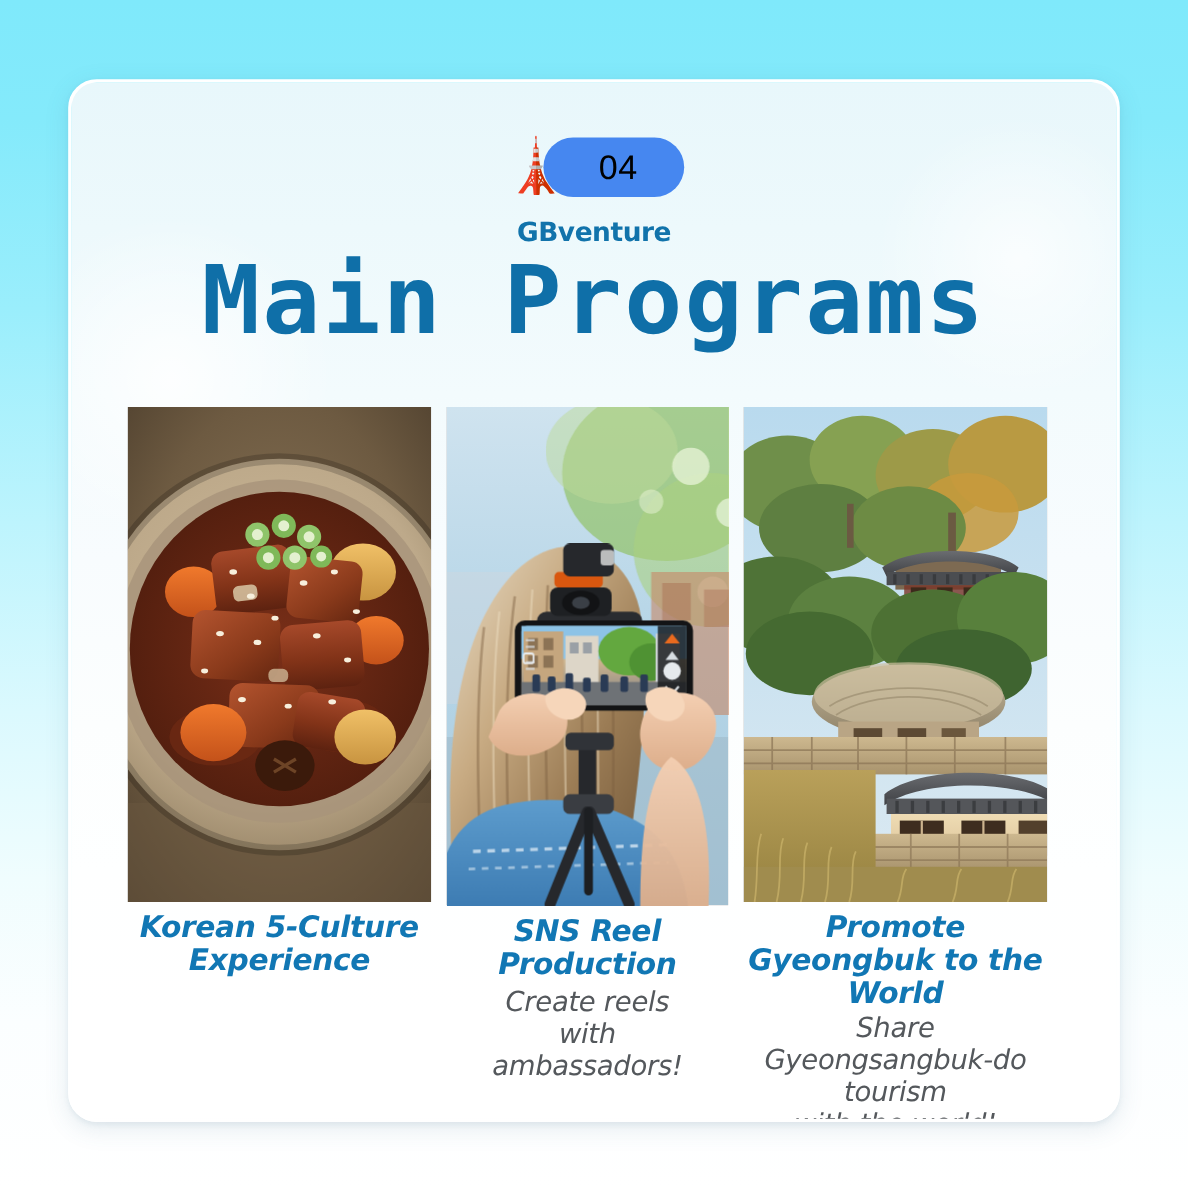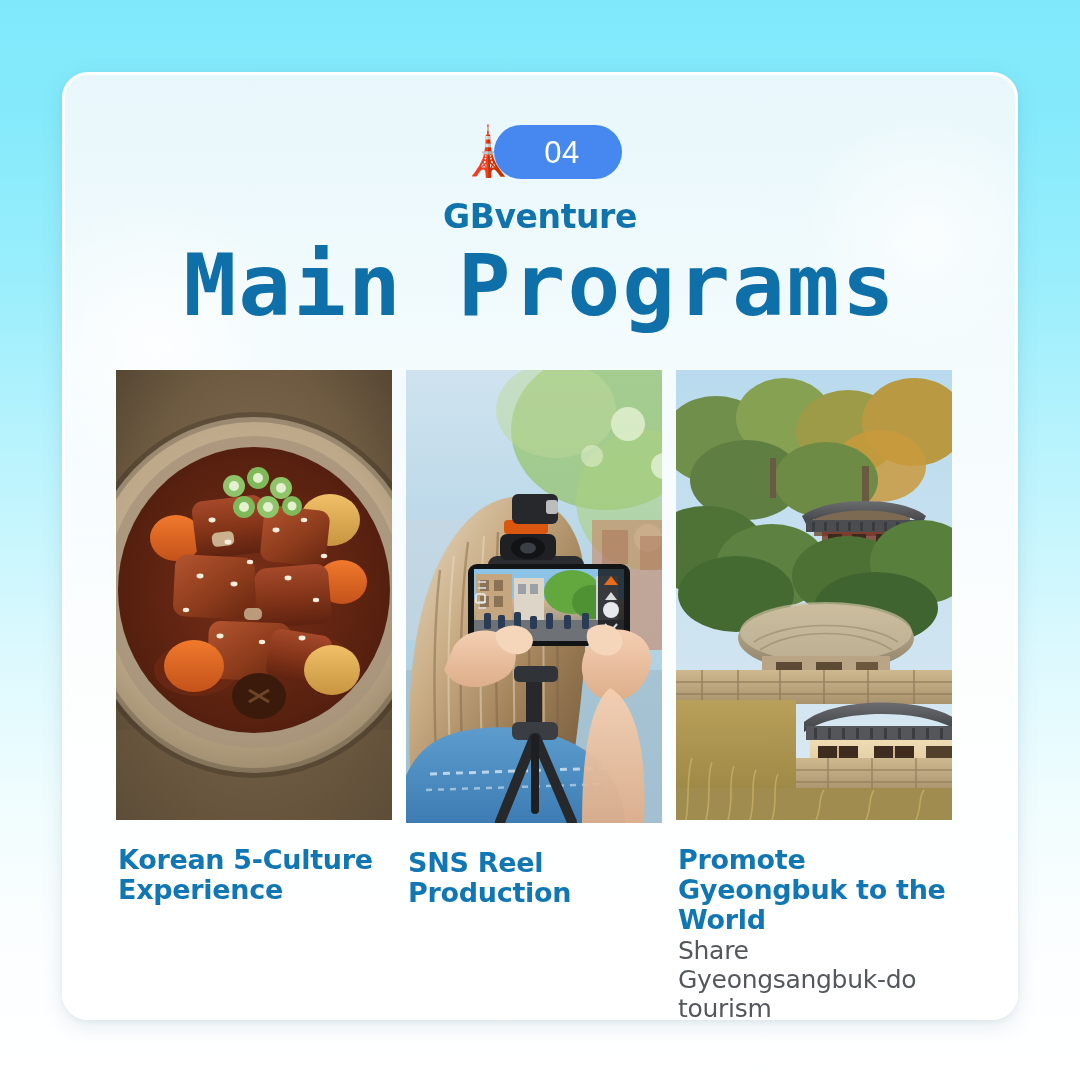--- a/index.html
+++ b/index.html
@@ -64,39 +64,39 @@
     position:relative;
     height:54px;
     min-width:128px;
     padding:0 26px 0 34px;
     border-radius:27px;
     background:#4687F0;
     display:flex; align-items:center; justify-content:center;
     margin-left:36px;
   }
   .badge-num {
-    color:#ffffff;
+    color:#000000;
     font-size:31px;
     font-weight:400;
     letter-spacing:0.5px;
     line-height:1;
   }
   .badge-emoji {
     position:absolute;
     left:-36px; top:50%;
     transform:translateY(-50%);
     font-size:48px;
     line-height:1;
     z-index:3;
   }
 
   .brand {
     margin-top:14px;
     color:#1173AB;
-    font-size:33px;
+    font-size:24px;
     font-weight:700;
     letter-spacing:-0.4px;
     font-family:"DejaVu Sans", sans-serif;
   }
 
   .main-title {
     margin-top:6px;
     color:#0F6FA8;
     font-size:86px;
     line-height:1.0;
@@ -121,21 +121,21 @@
     width:100%;
     height:450px;
     overflow:hidden;
     position:relative;
     background:#c8c8c8;
   }
   .col-2 .photo { height:453px; }
 
   .photo svg { display:block; width:100%; height:100%; }
 
-  .caption { margin-top:25px; padding:0 2px; }
+  .caption { margin-top:9px; text-align:center; padding:0 2px;font-style:italic; }
   .cap-title {
     color:#1177B4;
     font-size:27px;
     line-height:1.12;
     font-weight:700;
     letter-spacing:-0.3px;
     font-family:"DejaVu Sans", sans-serif;
   }
   .cap-body {
     margin-top:4px;
@@ -412,20 +412,23 @@
           <path d="M100 262 C112 252 130 254 136 266 C140 276 130 286 118 284 C106 282 98 272 100 262 Z" fill="#f6d6ba"></path>
           <path d="M200 268 C214 254 242 258 252 276 C262 296 246 326 224 330 C200 334 184 314 186 294 C188 280 192 274 200 268 Z" fill="url(#skin)"></path>
           <path d="M192 260 C204 250 222 254 226 268 C229 279 218 288 206 285 C194 282 188 270 192 260 Z" fill="#f6d6ba"></path>
 
           <path d="M214 318 C236 330 252 372 248 455 L186 455 C186 392 192 336 214 318 Z" fill="url(#skin)" opacity="0.95"></path>
         </svg>
       </div>
       <div class="caption">
         <div class="cap-title">SNS Reel
 Production</div>
+        <div class="cap-body">Create reels
+with
+ambassadors!</div>
       </div>
     </div>
 
     <div class="col col-3">
       <div class="photo">
         <svg viewBox="0 0 276 450" preserveAspectRatio="xMidYMid slice">
           <defs>
             <linearGradient id="p3sky" x1="0" y1="0" x2="0" y2="1">
               <stop offset="0%" stop-color="#b9daee"></stop>
               <stop offset="100%" stop-color="#dceaf2"></stop>

